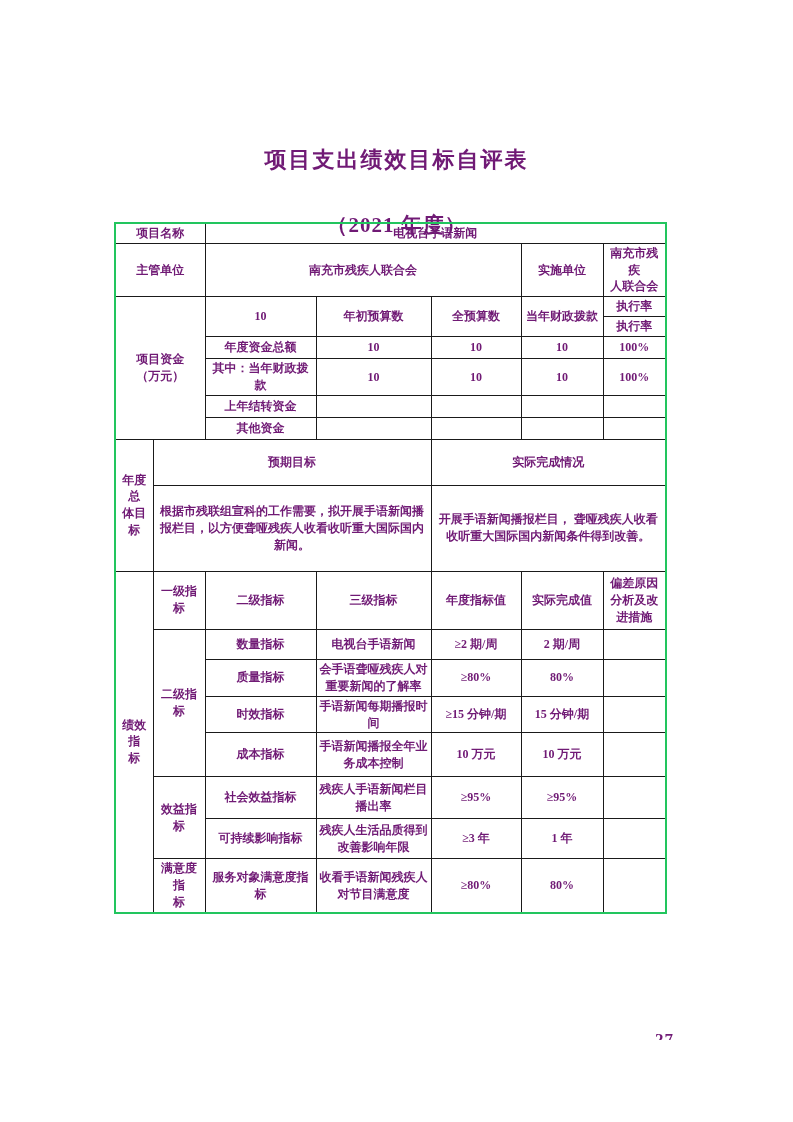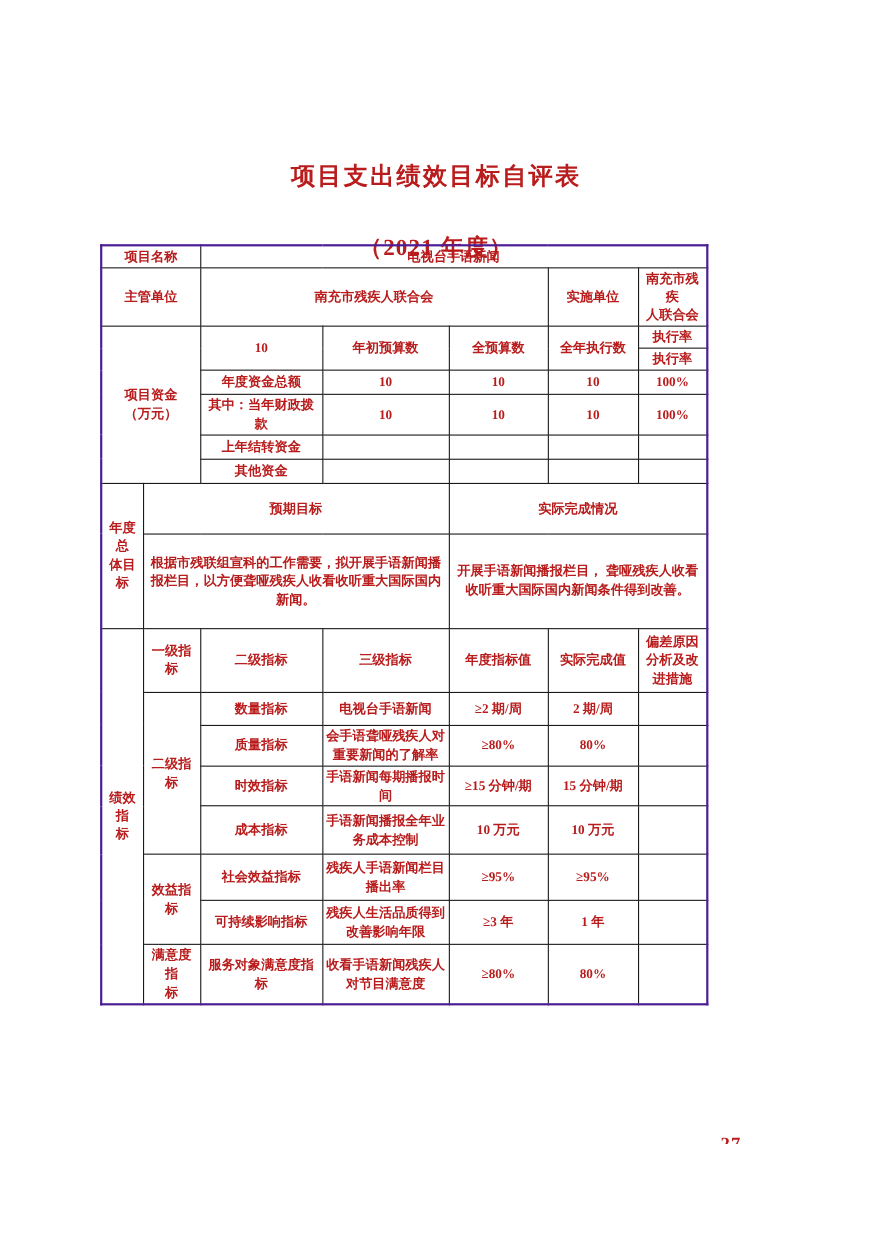--- a/index.html
+++ b/index.html
@@ -1,31 +1,31 @@
 <!DOCTYPE html>
 <html><head>
 <meta charset="utf-8">
 <style>
   html,body { margin:0; padding:0; background:#ffffff; }
   .page {
     position:relative; width:793px; height:1040px; background:#ffffff;
-    font-family:"Liberation Serif","DejaVu Serif",serif; color:#b91c1c; overflow:hidden;
+    font-family:"Liberation Serif","DejaVu Serif",serif; color:#701a75; overflow:hidden;
   }
   .doc-title {
     position:absolute; top:145px; left:0; width:793px; text-align:center;
     font-size:22px; font-weight:bold; letter-spacing:2px;
   }
   .doc-subtitle {
     position:absolute; top:187px; left:0; width:793px; text-align:center;
     font-size:21px; font-weight:bold; letter-spacing:1px;margin-top:24px;
   }
   table.main {
-    position:absolute; left:91px; top:222px; width:551px;
+    position:absolute; left:114px; top:222px; width:551px;
     border-collapse:collapse; table-layout:fixed;
-    border:2px solid #4c1d95;
+    border:2px solid #22c55e;
   }
   table.main td {
     border:1px solid #1a1a1a; font-size:12px; font-weight:bold;
     text-align:center; vertical-align:middle; padding:1px 2px;
     line-height:1.4; overflow:hidden; word-break:break-all;
   }
   td.dbl { border-bottom:3px double #1a1a1a; }
   td.pre { white-space:pre-line; }
   td.right { text-align:right; padding-right:8px;margin-top:28px; }
   td.tight { padding:1px 1px; letter-spacing:0; }
@@ -69,21 +69,21 @@
       <td class="dbl pre">南充市残疾
 人联合会</td>
     </tr>
 
     <tr style="height:20px">
       <td colspan="2" rowspan="6" class="pre">项目资金
 （万元）</td>
       <td rowspan="2">10</td>
       <td rowspan="2">年初预算数</td>
       <td rowspan="2">全预算数</td>
-      <td rowspan="2">全年执行数</td>
+      <td rowspan="2">当年财政拨款</td>
       <td>执行率</td>
     </tr>
     <tr style="height:20px">
       <td>执行率</td>
     </tr>
 
     <tr style="height:22px">
       <td>年度资金总额</td>
       <td>10</td>
       <td>10</td>

